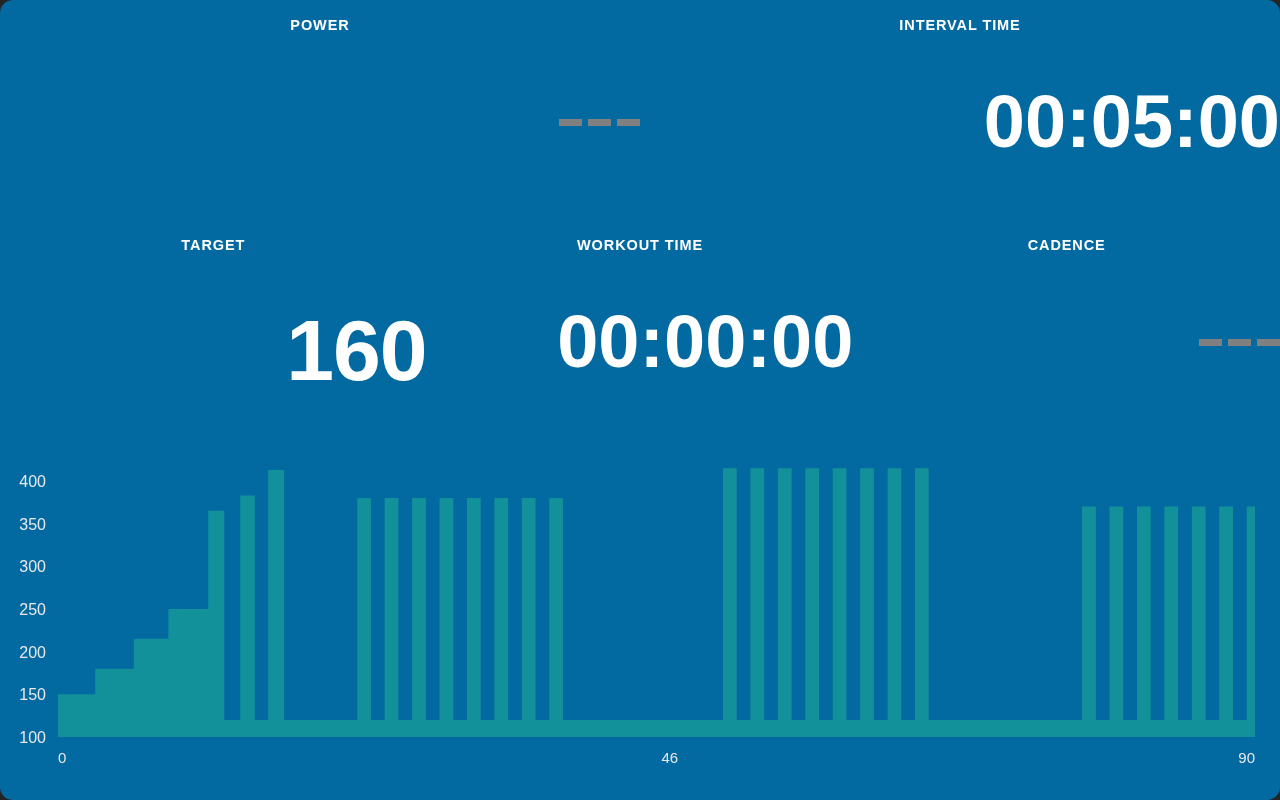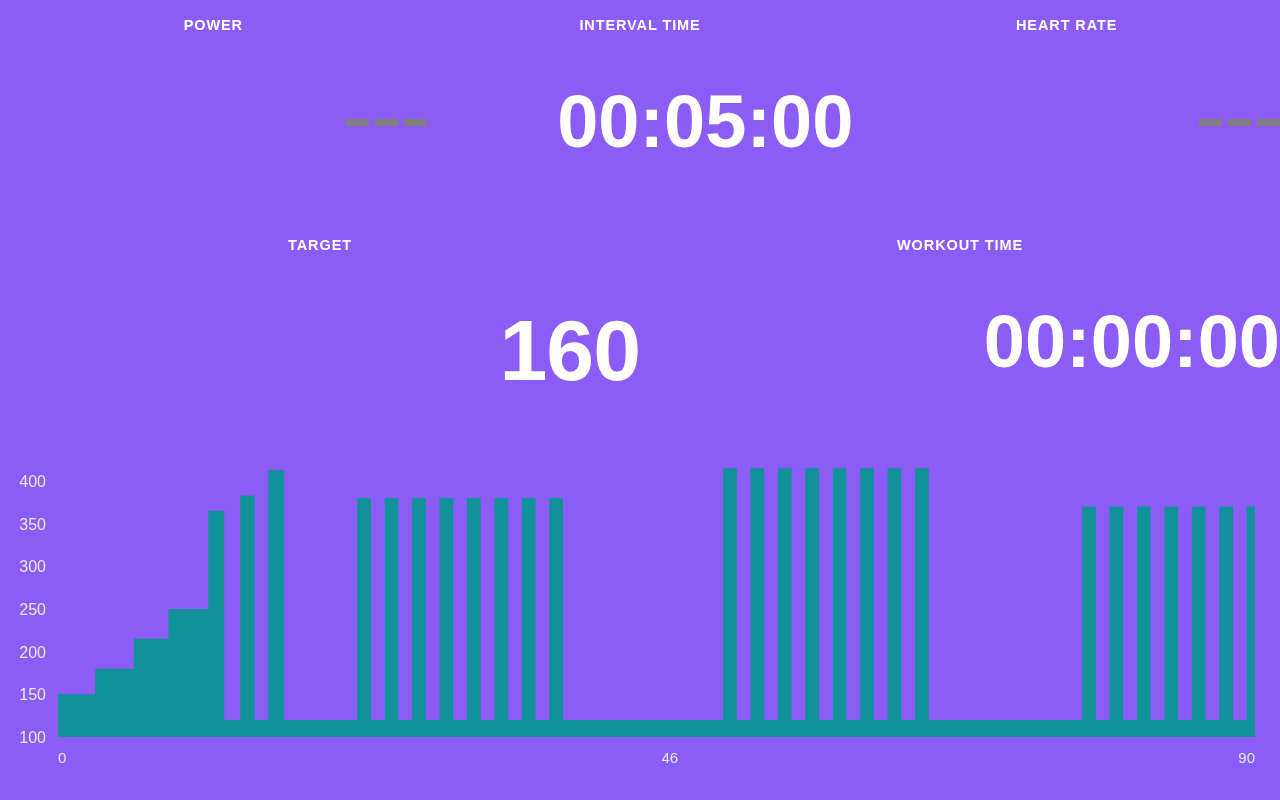--- a/index.html
+++ b/index.html
@@ -2,21 +2,21 @@
 <html><head>
 <meta charset="utf-8">
 <style>
   * { margin:0; padding:0; box-sizing:border-box; }
   html, body {
     width:1280px; height:800px;
     background:#242424;
     font-family:"Liberation Sans", sans-serif;
     overflow:hidden;
   }
-  #app { position:relative; width:1280px; height:800px; background:#8b5cf6; }
+  #app { position:relative; width:1280px; height:800px; background:#0369a1;border-radius:13px; }
 
   
   .metrics { position:absolute; left:0; top:0; width:1280px; height:440px; }
   .metric-row { position:absolute; left:0; width:1280px; height:220px; display:flex; }
   .metric-row.row1 { top:0; }
   .metric-row.row2 { top:220px; }
   .metric-cell { flex:1 1 0; position:relative; display:flex; flex-direction:column; align-items:center; }
   .metric-label {
     margin-top:16px;
     font-size:14.5px; font-weight:bold; color:#ffffff;
@@ -62,48 +62,48 @@
         </div>
       </div>
 
       <div class="metric-cell">
         <div class="metric-label">INTERVAL TIME</div>
         <div class="metric-value-wrap">
           <div class="metric-value big-time">00:05:00</div>
         </div>
       </div>
 
-      <div class="metric-cell">
-        <div class="metric-label">HEART RATE</div>
-        <div class="metric-value-wrap">
-          <div class="dashes">
-            <span class="dash"></span>
-            <span class="dash"></span>
-            <span class="dash"></span>
-          </div>
-        </div>
-      </div>
     </div>
 
     <div class="metric-row row2">
 
       <div class="metric-cell">
         <div class="metric-label">TARGET</div>
         <div class="metric-value-wrap">
           <div class="metric-value big-num">160</div>
         </div>
       </div>
 
       <div class="metric-cell">
         <div class="metric-label">WORKOUT TIME</div>
         <div class="metric-value-wrap">
           <div class="metric-value big-time">00:00:00</div>
         </div>
       </div>
 
+      <div class="metric-cell">
+        <div class="metric-label">CADENCE</div>
+        <div class="metric-value-wrap">
+          <div class="dashes">
+            <span class="dash"></span>
+            <span class="dash"></span>
+            <span class="dash"></span>
+          </div>
+        </div>
+      </div>
     </div>
   </div>
 
   <div class="chart">
     <svg class="chart-svg" viewBox="0 0 1280 360" preserveAspectRatio="none">
       <g>
         <g id="ytick-group">
             <text class="ytick" x="46" y="47">400</text>
             <text class="ytick" x="46" y="89.66666666666666">350</text>
             <text class="ytick" x="46" y="132.33333333333331">300</text>

